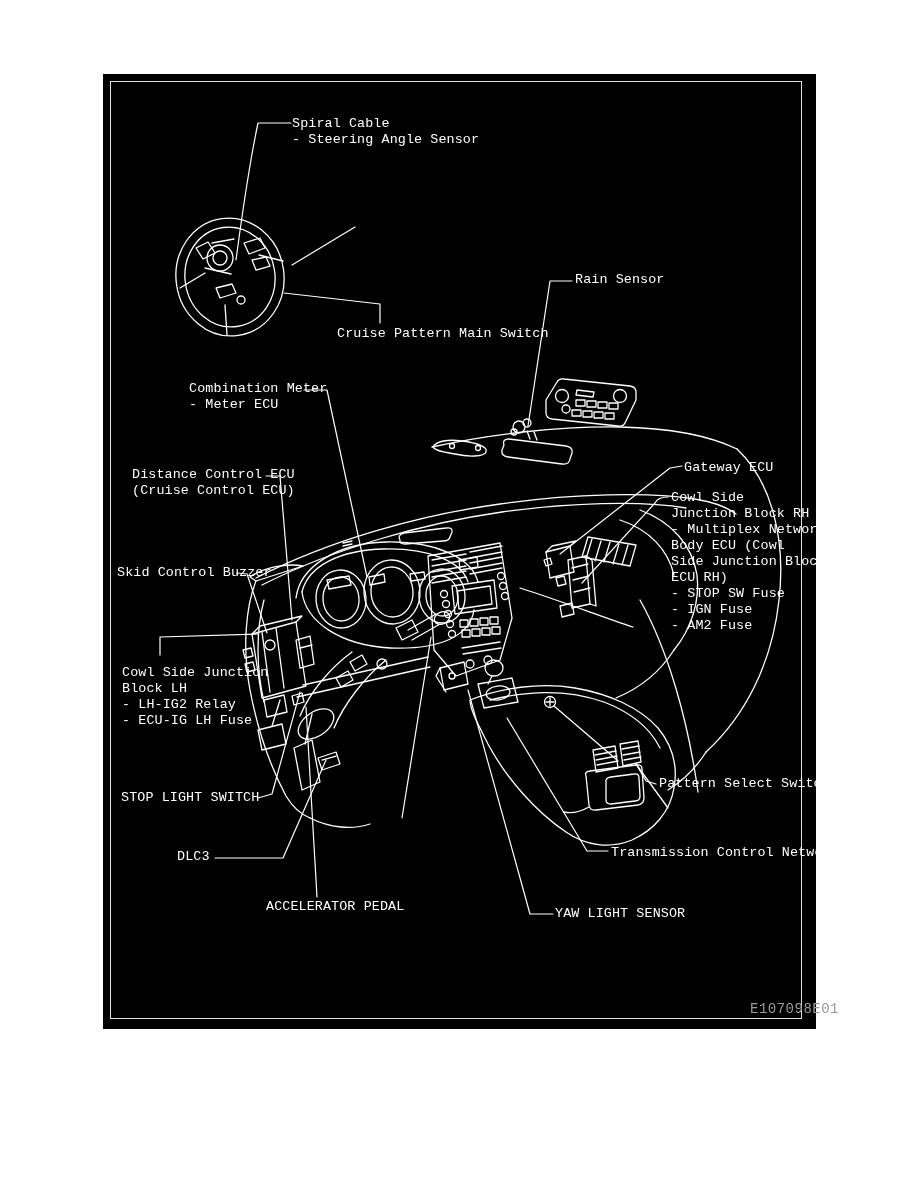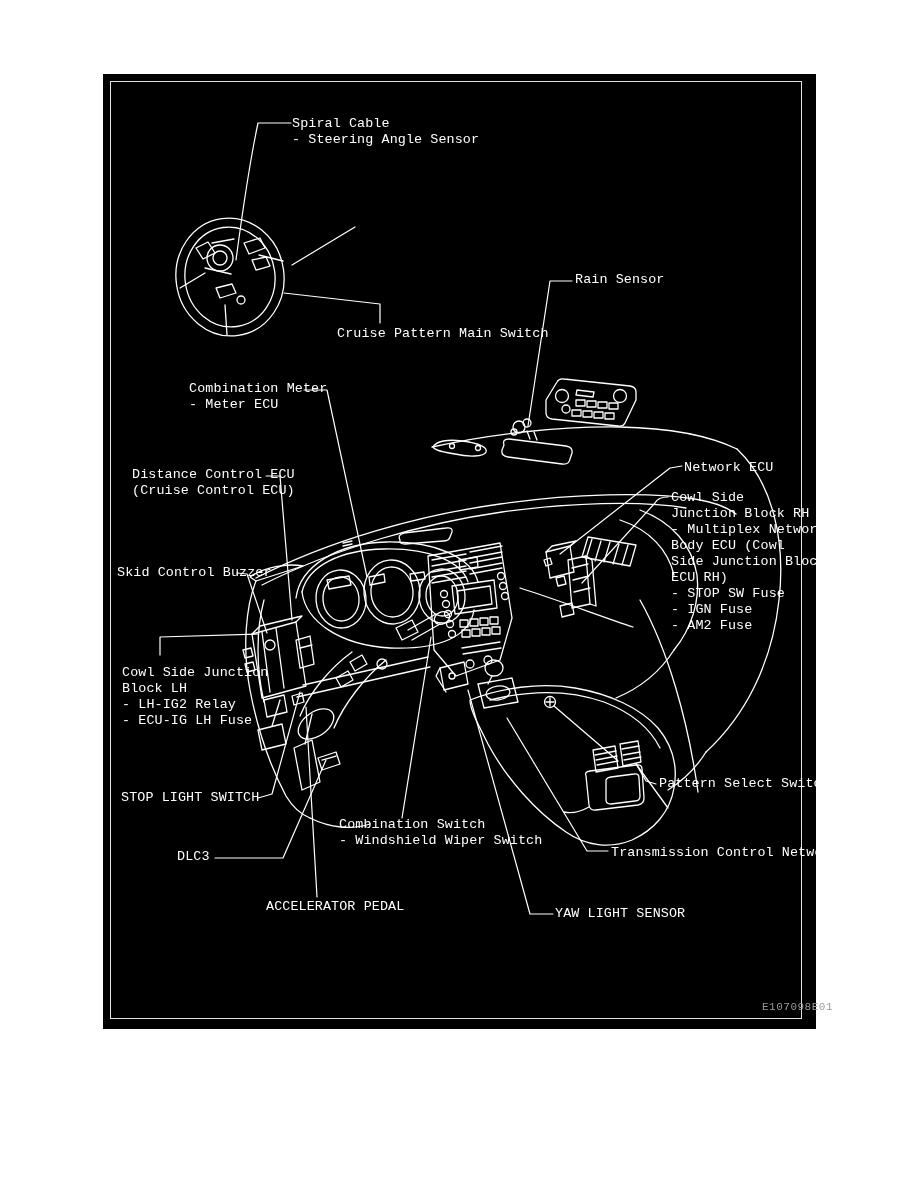--- a/index.html
+++ b/index.html
@@ -4,21 +4,21 @@
 <style>
   html,body{margin:0;padding:0;background:#ffffff;}
   .page{position:relative;width:918px;height:1188px;background:#ffffff;overflow:hidden;
         font-family:Liberation Mono, monospace;}
   .panel{position:absolute;left:103px;top:74px;width:713px;height:955px;background:#000000;}
   .inner-border{position:absolute;left:7px;top:7px;width:692px;height:938px;
                 border:1.5px solid #e2e2e2;box-sizing:border-box;pointer-events:none;}
   .art{position:absolute;left:0;top:0;width:918px;height:1188px;}
   .label{position:absolute;color:#ffffff;font-size:13.4px;line-height:16px;
          white-space:pre-line;letter-spacing:0.1px;}
-  .code{position:absolute;color:#9a9a9a;font-size:11px;letter-spacing:0.5px;margin-left:12px;}
+  .code{position:absolute;color:#9a9a9a;font-size:14px;letter-spacing:0.5px;}
 </style>
 </head>
 <body>
 
 <div class="page">
   <div class="panel">
     <div class="inner-border"></div>
   </div>
 
   <svg class="art" viewBox="0 0 918 1188" xmlns="http://www.w3.org/2000/svg">
@@ -213,38 +213,36 @@
   </svg>
 
   <div class="label" style="left:292px;top:116px;">Spiral Cable
 - Steering Angle Sensor</div>
   <div class="label" style="left:575px;top:272px;">Rain Sensor</div>
   <div class="label" style="left:337px;top:326px;">Cruise Pattern Main Switch</div>
   <div class="label" style="left:189px;top:381px;">Combination Meter
 - Meter ECU</div>
   <div class="label" style="left:132px;top:467px;">Distance Control ECU
 (Cruise Control ECU)</div>
-  <div class="label" style="left:684px;top:460px;">Network ECU</div>
+  <div class="label" style="left:684px;top:460px;">Gateway ECU</div>
   <div class="label" style="left:671px;top:490px;">Cowl Side
 Junction Block RH
 - Multiplex Network
 Body ECU (Cowl
 Side Junction Block
 ECU RH)
 - STOP SW Fuse
 - IGN Fuse
 - AM2 Fuse</div>
   <div class="label" style="left:117px;top:565px;">Skid Control Buzzer</div>
   <div class="label" style="left:122px;top:665px;">Cowl Side Junction
 Block LH
 - LH-IG2 Relay
 - ECU-IG LH Fuse</div>
   <div class="label" style="left:121px;top:790px;">STOP LIGHT SWITCH</div>
   <div class="label" style="left:659px;top:776px;">Pattern Select Switch</div>
-  <div class="label" style="left:339px;top:817px;">Combination Switch
-- Windshield Wiper Switch</div>
   <div class="label" style="left:611px;top:845px;">Transmission Control Network</div>
   <div class="label" style="left:177px;top:849px;">DLC3</div>
   <div class="label" style="left:266px;top:899px;">ACCELERATOR PEDAL</div>
   <div class="label" style="left:555px;top:906px;">YAW LIGHT SENSOR</div>
 
   <div class="code" style="left:750px;top:1001px;">E107098E01</div>
 </div>
 
 </body></html>

